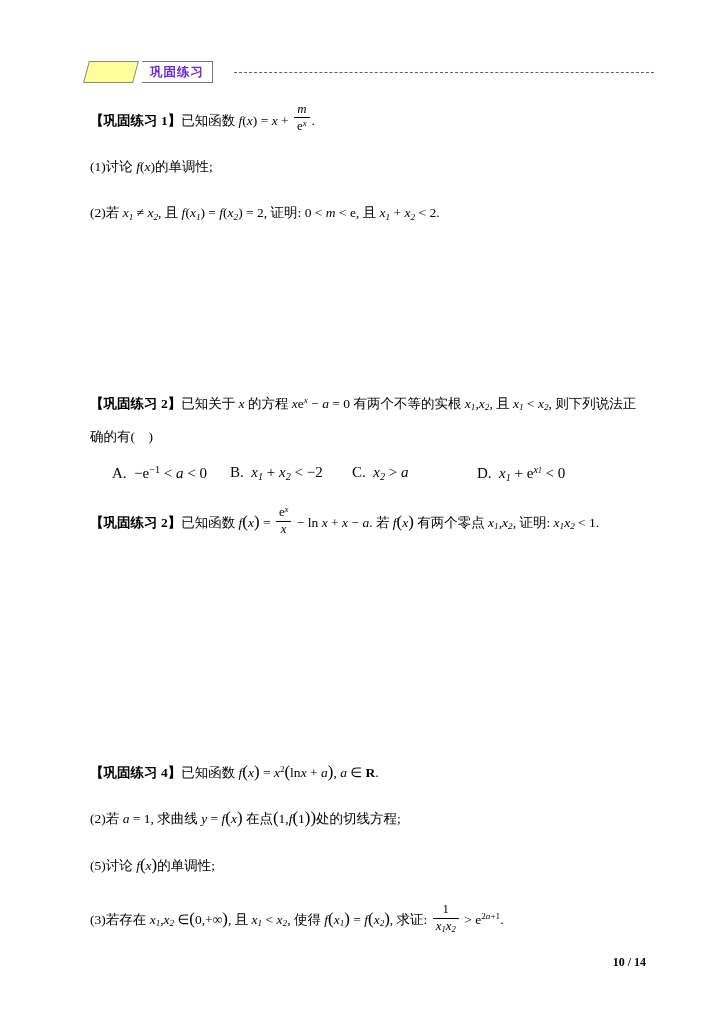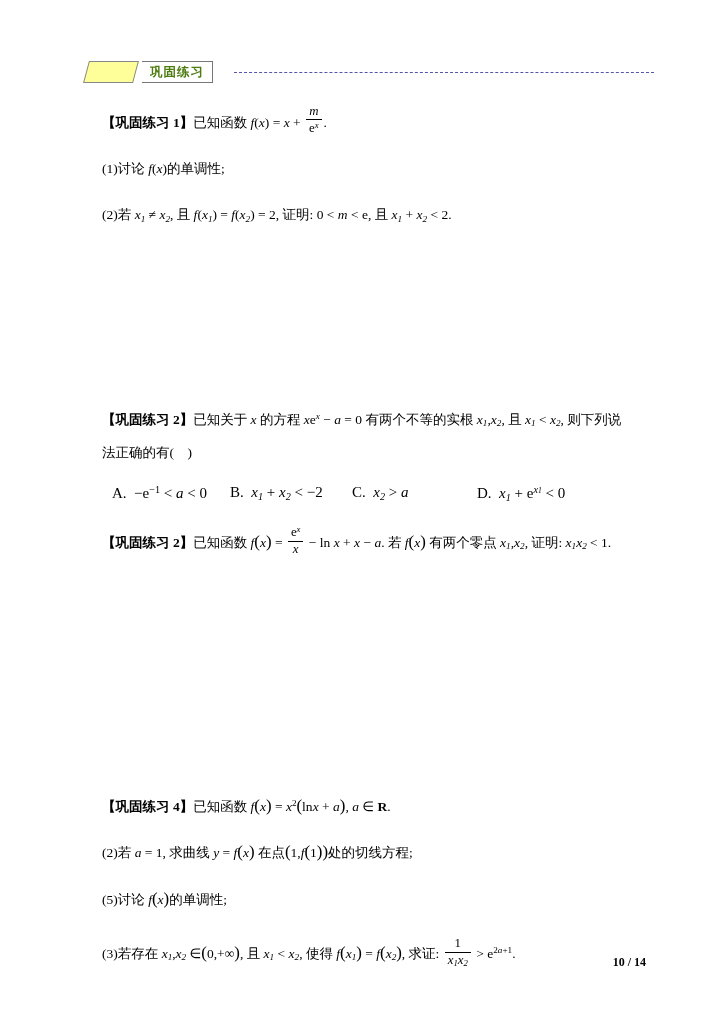--- a/index.html
+++ b/index.html
@@ -56,36 +56,36 @@
     height: 22px;
     padding: 0 8px;
     border: 1px solid #777;
     border-left: none;
     box-sizing: border-box;
     display: flex;
     align-items: center;
     font-family: "DejaVu Sans", sans-serif;
     font-size: 12.5px;
     font-weight: bold;
-    color: #4d7c0f;
+    color: #6d28d9;
     letter-spacing: 1px;
   }
   .banner-rule {
     position: absolute;
     left: 148px;
     right: -8px;
     top: 17px;
     border-top: 1px dashed #5555aa;
   }
 
   
   .para {
     font-size: 13.5px;
     line-height: 30px;
-    margin: 16px;
+    margin: 4px;
     padding: 0;
   }
   .blk {
     margin-top: 14px;
   }
   .lbl {
     font-weight: bold;
     font-family: "Liberation Serif", serif;
   }
   .gap-sm { height: 26px; }

